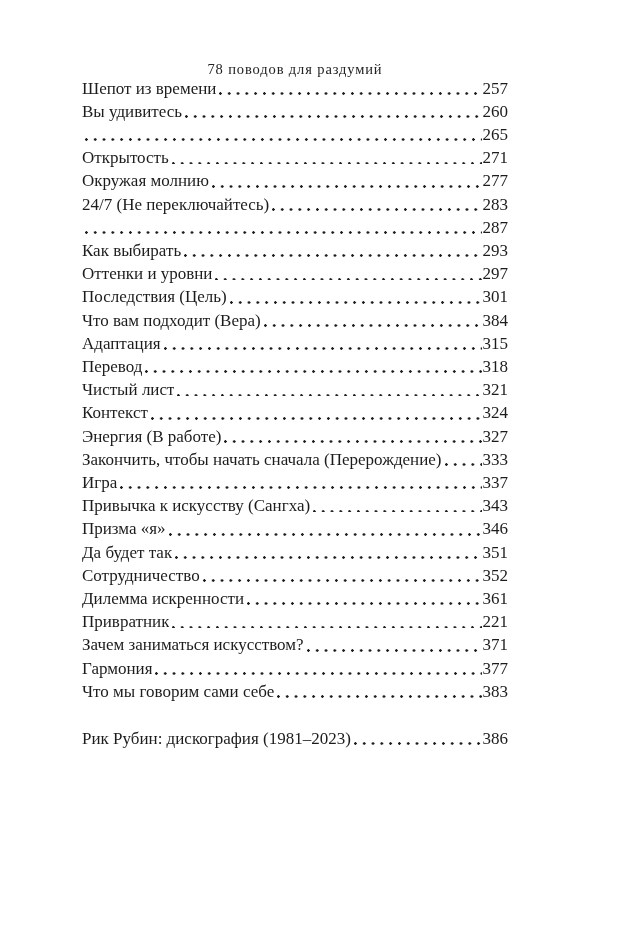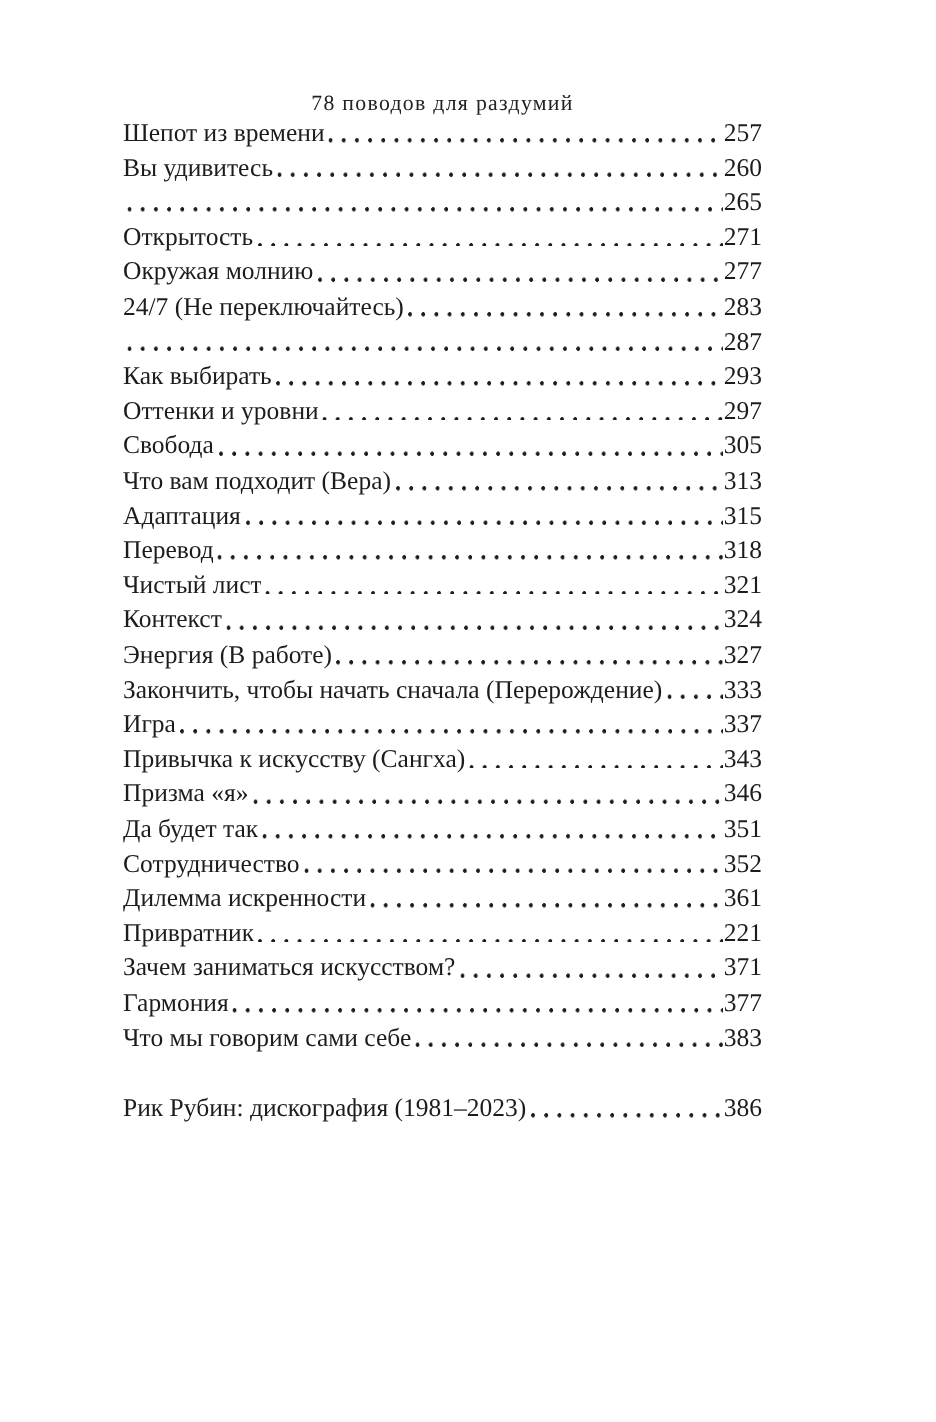--- a/index.html
+++ b/index.html
@@ -105,28 +105,28 @@
     <span class="toc-title">Как выбирать</span>
     <span class="dots"></span>
     <span class="toc-page">293</span>
   </div>
         <div class="toc-row">
     <span class="toc-title">Оттенки и уровни</span>
     <span class="dots"></span>
     <span class="toc-page">297</span>
   </div>
         <div class="toc-row">
-    <span class="toc-title">Свобода</span>
-    <span class="dots"></span>
-    <span class="toc-page">305</span>
+    <span class="toc-title">Последствия (Цель)</span>
+    <span class="dots"></span>
+    <span class="toc-page">301</span>
   </div>
         <div class="toc-row">
     <span class="toc-title">Что вам подходит (Вера)</span>
     <span class="dots"></span>
-    <span class="toc-page">313</span>
+    <span class="toc-page">384</span>
   </div>
         <div class="toc-row">
     <span class="toc-title">Адаптация</span>
     <span class="dots"></span>
     <span class="toc-page">315</span>
   </div>
         <div class="toc-row">
     <span class="toc-title">Перевод</span>
     <span class="dots"></span>
     <span class="toc-page">318</span>

